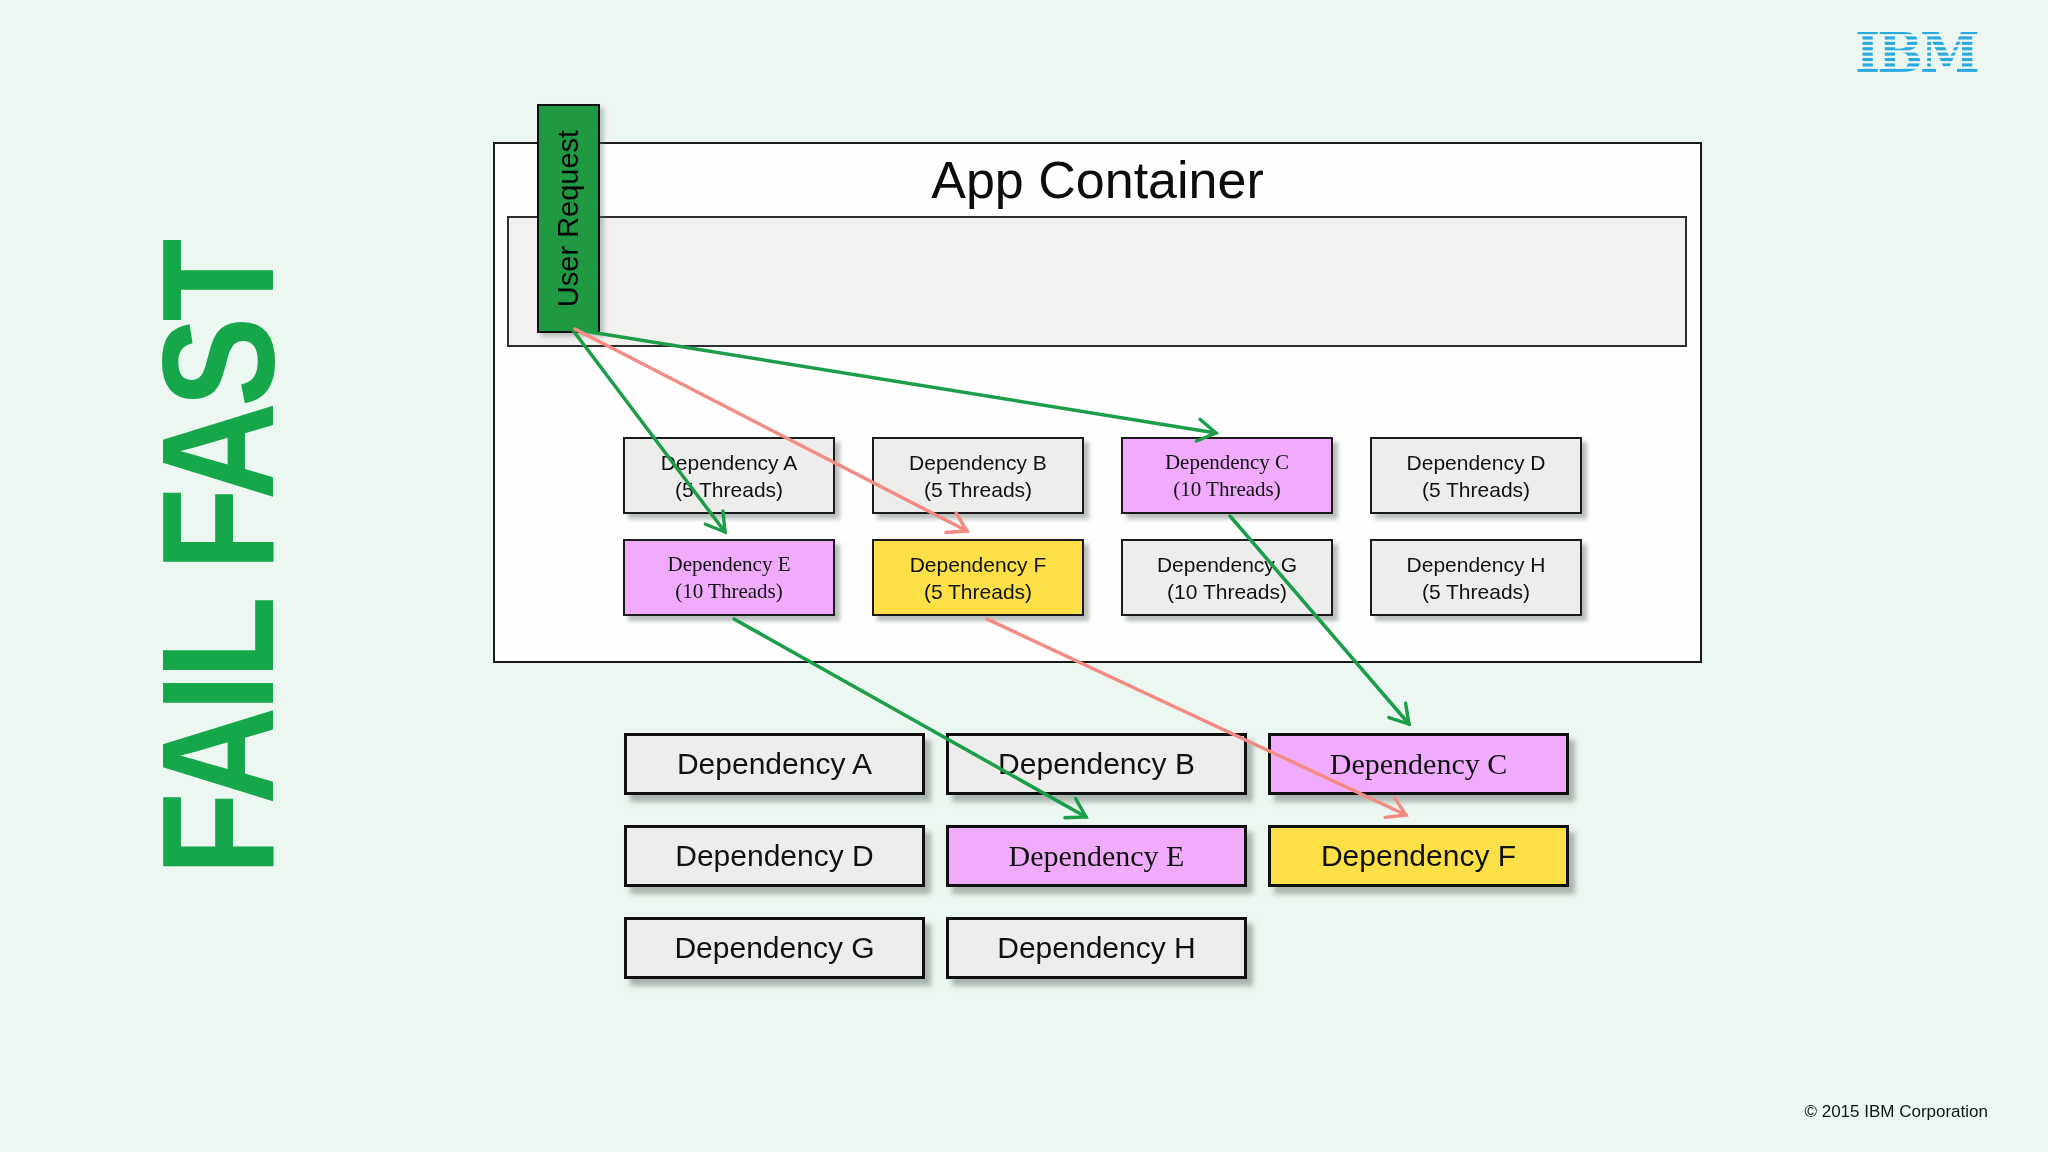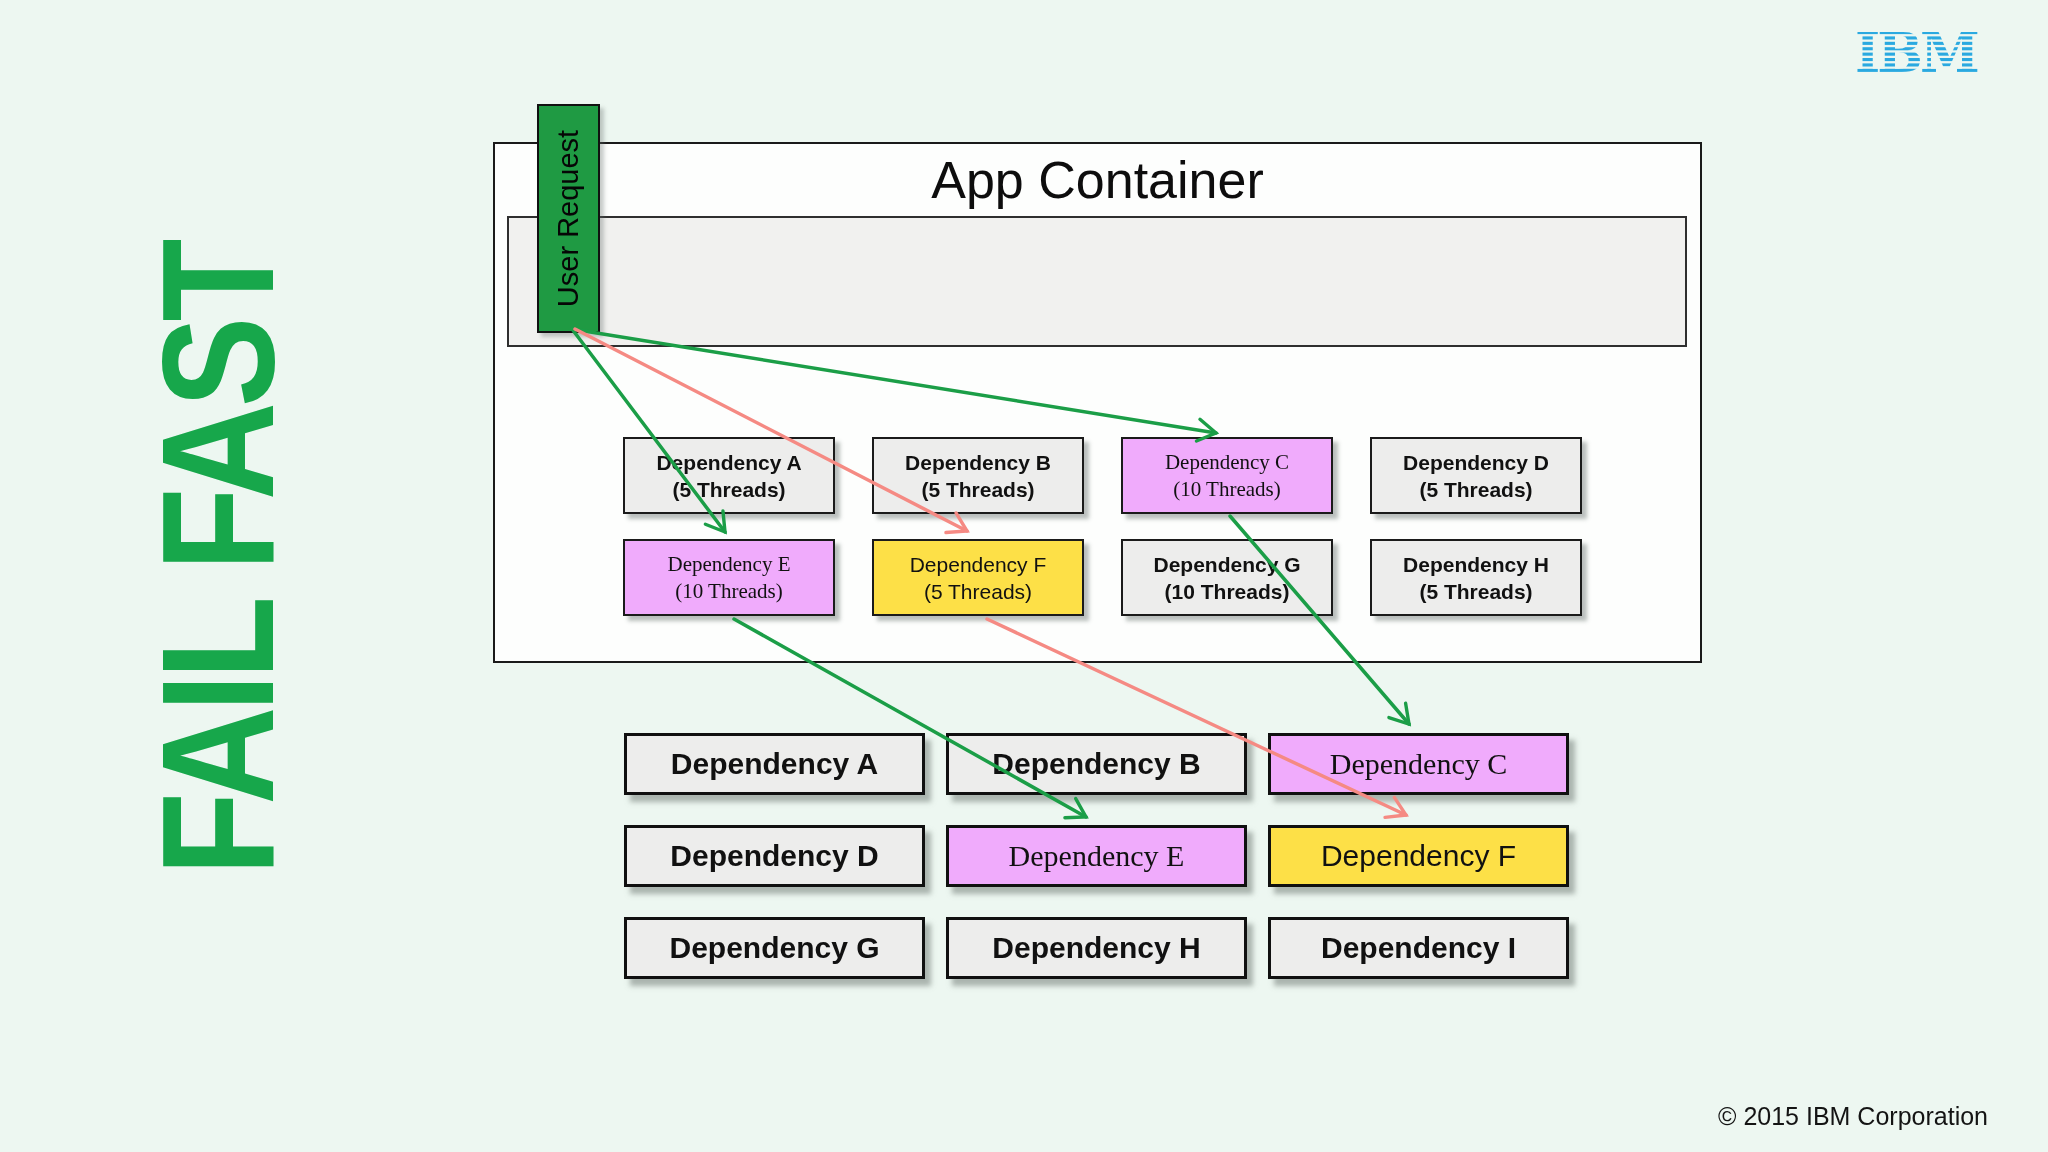--- a/index.html
+++ b/index.html
@@ -32,31 +32,31 @@
   .dep-grid{position:absolute;left:623px;top:437px;display:grid;
             grid-template-columns:repeat(4,212px);grid-auto-rows:77px;gap:25px 37px;}
   .ext-grid{position:absolute;left:624px;top:733px;display:grid;
             grid-template-columns:repeat(3,301px);grid-auto-rows:62px;gap:30px 21px;}
 
   .dep-box{border:2px solid #1b1b1b;display:flex;flex-direction:column;
            align-items:center;justify-content:center;line-height:27px;font-size:21px;
            box-shadow:5px 5px 4px rgba(105,115,110,.45);}
   .ext-box{border:3px solid #101010;display:flex;align-items:center;justify-content:center;
            font-size:30px;box-shadow:6px 7px 5px rgba(105,115,110,.5);}
-  [data-variant="gray"]{background:#ededec;font-weight:bold;}
+  [data-variant="gray"]{background:#ededec;}
   [data-variant="green"]{background:#f0abfc;font-family:Liberation Serif, serif;}
   [data-variant="red"]{background:#fde047;}
 
   
   .arrows{position:absolute;left:0;top:0;width:2048px;height:1152px;
           pointer-events:none;z-index:5;}
 
   
   .ibm-logo{position:absolute;left:1853px;top:26px;}
-  .copyright{position:absolute;right:60px;top:1102px;font-size:25px;color:#141414;}
+  .copyright{position:absolute;right:60px;top:1102px;font-size:17px;color:#141414;}
 </style>
 </head>
 <body>
 
 <div class="stage">
 
   <div class="fail-fast">
     <span>FAIL FAST</span>
   </div>
 
@@ -122,23 +122,20 @@
     </div>
     <div class="ext-box" data-variant="red">
       <span>Dependency F</span>
     </div>
     <div class="ext-box" data-variant="gray">
       <span>Dependency G</span>
     </div>
     <div class="ext-box" data-variant="gray">
       <span>Dependency H</span>
     </div>
-    <div class="ext-box" data-variant="gray">
-      <span>Dependency I</span>
-    </div>
   </div>
 
   <svg class="arrows" viewBox="0 0 2048 1152" xmlns="http://www.w3.org/2000/svg">
     <defs>
       <marker id="ah-green" viewBox="0 0 30 30" refX="25" refY="15" markerWidth="30" markerHeight="30" markerUnits="userSpaceOnUse" orient="auto">
         <path d="M7 4 L25 15 L7 26" fill="none" stroke="#1b9e47" stroke-width="3.4" stroke-linecap="round"></path>
       </marker>
       <marker id="ah-red" viewBox="0 0 30 30" refX="25" refY="15" markerWidth="30" markerHeight="30" markerUnits="userSpaceOnUse" orient="auto">
         <path d="M7 4 L25 15 L7 26" fill="none" stroke="#f58a83" stroke-width="3.4" stroke-linecap="round"></path>
       </marker>

